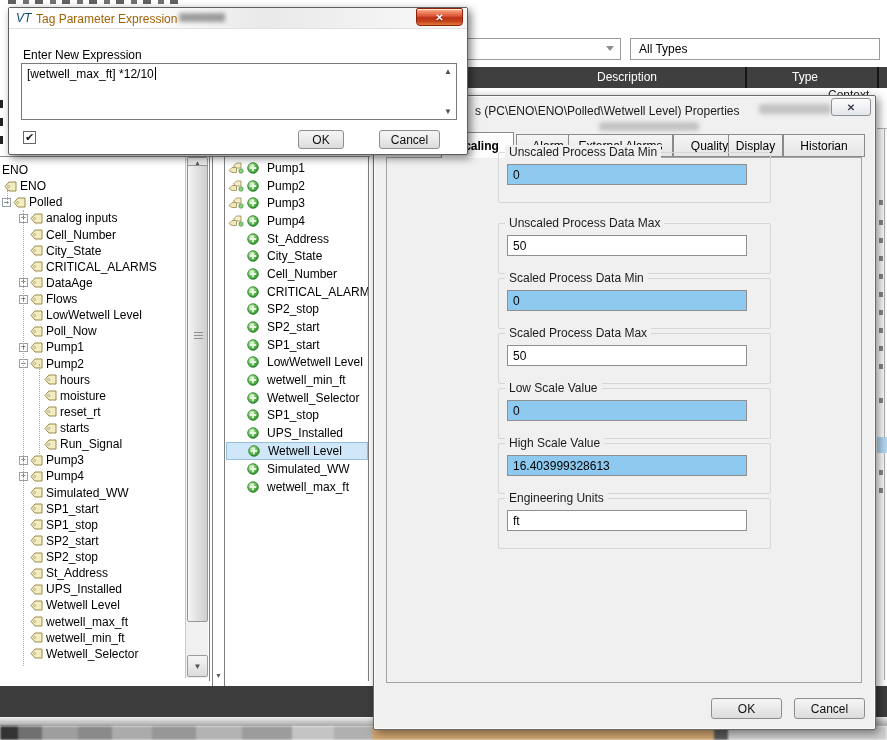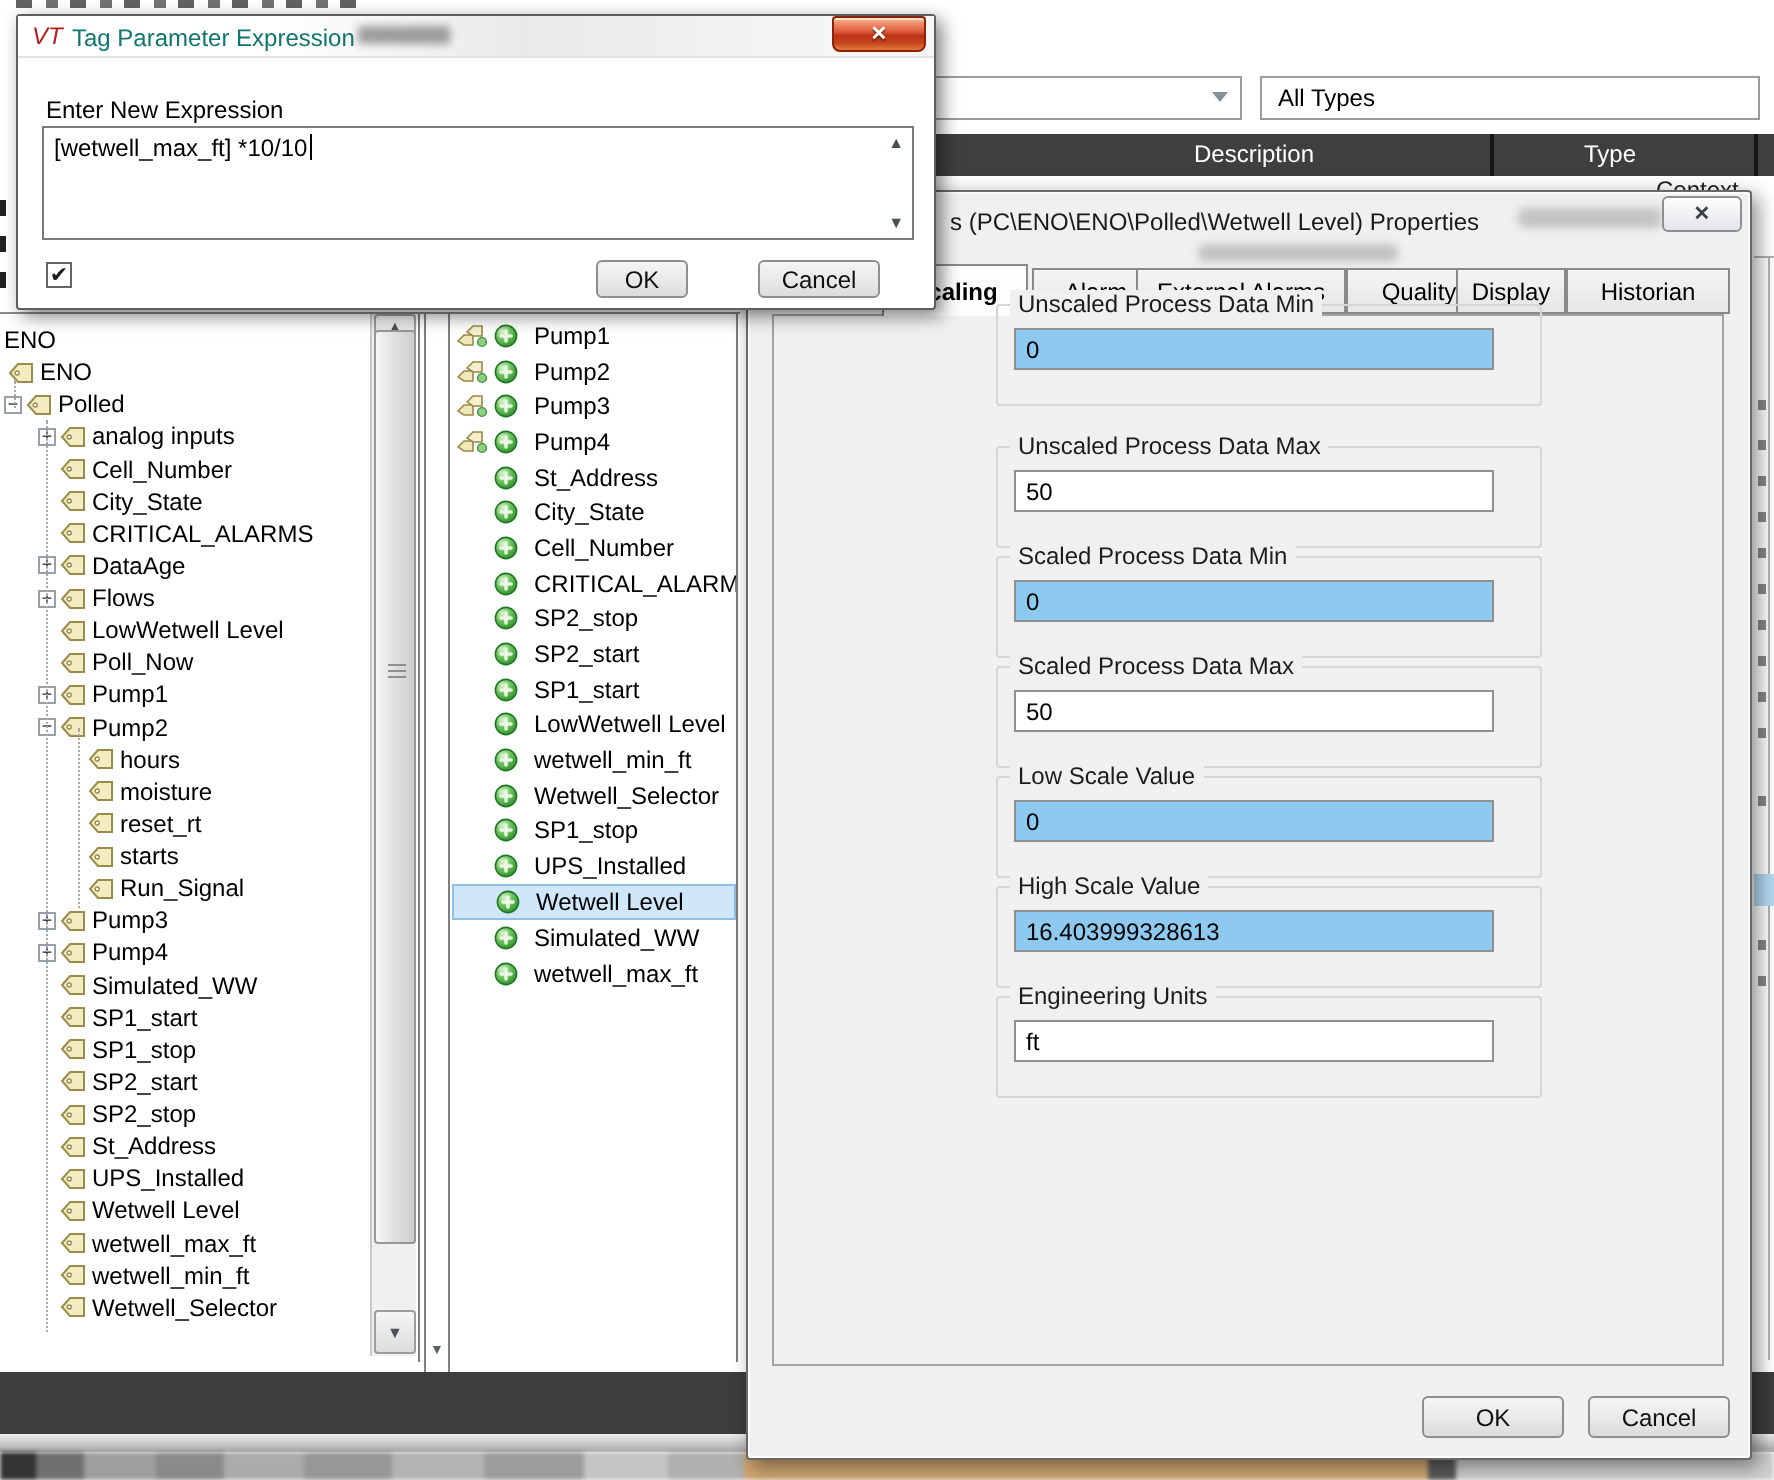--- a/index.html
+++ b/index.html
@@ -76,22 +76,22 @@
        font-family:"Liberation Sans",sans-serif;font-size:12px;padding-left:5px;color:#000}
   .gin.blue{background:#8ec9f0}
   .wbtn{position:absolute;height:21px;border:1px solid #8e8e8e;border-radius:3px;
         background:linear-gradient(180deg,#f5f5f5,#ebebeb 45%,#dcdcdc);display:flex;align-items:center;justify-content:center;color:#111}
 
   
   .expr{left:8px;top:7px;width:460px;height:148px;background:#fff;border:1px solid #5f5f5f;border-radius:2px;
         box-shadow:3px 3px 9px rgba(0,0,0,.5);z-index:20}
   .etitlebar{position:absolute;left:0;top:0;width:100%;height:21px;
              background:linear-gradient(90deg,#ffffff 0 28%,#e9e9e9 55%,#f6f6f6 90%);border-bottom:1px solid #e2e2e2}
-  .vtlogo{position:absolute;left:7px;top:3px;color:#b91c1c;font-weight:normal;font-style:italic}
-  .etitle{position:absolute;left:27px;top:4px;color:#0f766e}
+  .vtlogo{position:absolute;left:7px;top:3px;color:#0c4a6e;font-weight:normal;font-style:italic}
+  .etitle{position:absolute;left:27px;top:4px;color:#a16207}
   .esmudge{position:absolute;left:170px;top:5px;width:46px;height:9px;background:#6e6e6e;filter:blur(2px);opacity:.65}
   .eclose{position:absolute;left:407px;top:0;width:47px;height:18px;border:1px solid #8c2208;border-radius:2px 2px 4px 4px;
           background:linear-gradient(180deg,#f8c09b 0%,#ef8c66 18%,#dc5436 45%,#b93315 55%,#c8441f 78%,#e07b37 100%);
           box-shadow:inset 0 1px 0 rgba(255,255,255,.55);display:flex;align-items:center;justify-content:center;
           color:#fff;font-weight:bold;font-size:10px;text-shadow:0 1px 1px rgba(0,0,0,.5)}
   .elabel{position:absolute;left:14px;top:40px}
   .ebox{position:absolute;left:12px;top:55px;width:436px;height:57px;border:1px solid #7a7a7a;background:#fff;padding:3px 20px 3px 5px}
   .caret{display:inline-block;width:1px;height:13px;background:#000;vertical-align:-2px;margin-left:1px}
   .sarr{position:absolute;right:4px;color:#4a4f55;font-size:8px}
   .echeck{position:absolute;left:14px;top:123px;width:13px;height:13px;border:1px solid #666;background:#fff;
@@ -576,21 +576,21 @@
 
   <div class="abs expr">
     <div class="etitlebar"></div>
     <span class="vtlogo">VT</span>
     <span class="etitle">Tag Parameter Expression</span>
     <div class="esmudge"></div>
     <div class="eclose">✕</div>
 
     <span class="elabel">Enter New Expression</span>
     <div class="ebox">
-      <span>[wetwell_max_ft] *10/10</span><span class="caret"></span>
+      <span>[wetwell_max_ft] *12/10</span><span class="caret"></span>
       <span class="sarr" style="top:3px">▲</span>
       <span class="sarr" style="bottom:3px">▼</span>
     </div>
 
     <div class="echeck">✔</div>
     <div class="wbtn" style="left:289px;top:122px;width:46px;height:19px">OK</div>
     <div class="wbtn" style="left:370px;top:122px;width:61px;height:19px">Cancel</div>
   </div>
 
 </div>

